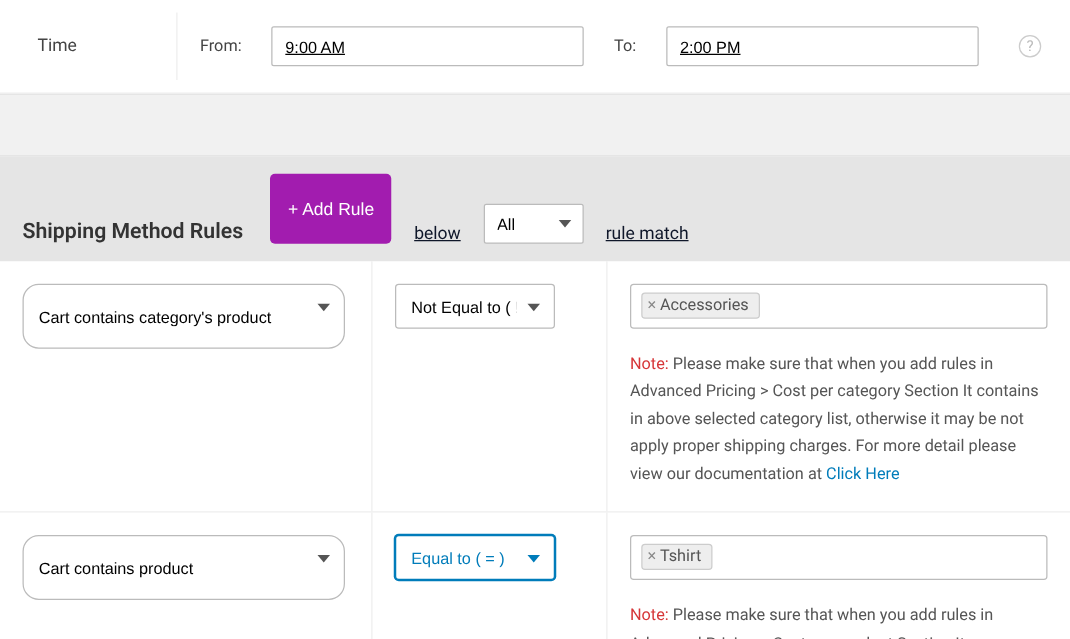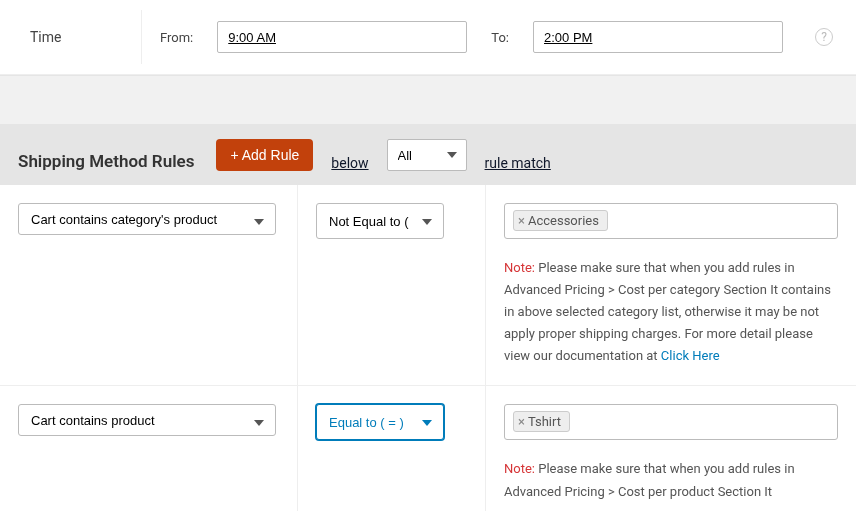--- a/index.html
+++ b/index.html
@@ -7,34 +7,34 @@
     .time-row { display: flex; align-items: center; padding: 10px 12px; border-bottom: 1px solid #eee; }
     .time-label { width: 130px; padding-left: 18px; border-right: 1px solid #eee; line-height: 54px; font-size: 14px; }
     .time-fields { flex: 1; display: flex; align-items: center; gap: 24px; padding-left: 18px; }
     .time-fields label { font-size: 13px; }
     .text-input { height: 32px; border: 1px solid #bbb; border-radius: 2px; padding: 0 10px; font-size: 13px; background: #fff; text-decoration: underline; }
     .time-fields .text-input { width: 250px; }
     .help-icon { color: #bbb; border: 1px solid #ccc; border-radius: 50%; width: 18px; height: 18px; display: inline-flex; align-items: center; justify-content: center; font-size: 12px; margin-left: 8px; cursor: pointer; }
     .spacer-band { height: 50px; background: #f1f1f1; border-top: 1px solid #e5e5e5; border-bottom: 1px solid #e5e5e5; }
     .rules-header { display: flex; align-items: flex-end; gap: 18px; background: #e5e5e5; padding: 14px 18px; }
     .rules-title { font-size: 17px; font-weight: 600; color: #333; margin-right: 4px; }
-    .btn-primary { background: #c2410c; color: #fff; border: none; border-radius: 4px; padding: 8px 14px; font-size: 14px; cursor: pointer; }
+    .btn-primary { background: #a21caf; color: #fff; border: none; border-radius: 4px; padding: 20px 14px; font-size: 14px; cursor: pointer; }
     .match-label { font-size: 14px; color: #0f172a; text-decoration: underline; }
     .select { height: 32px; border: 1px solid #bbb; border-radius: 2px; padding: 0 28px 0 10px; font-size: 13px; background: #fff; appearance: none; position: relative; cursor: pointer; }
     .select-wrap { position: relative; display: inline-block; }
     .select-wrap::after { content: ""; position: absolute; right: 10px; top: 50%; width: 0; height: 0; border-left: 5px solid transparent; border-right: 5px solid transparent; border-top: 6px solid #555; transform: translateY(-50%); pointer-events: none; }
     .select-wrap.small .select { width: 80px; }
     .rule-row { display: flex; border-bottom: 1px solid #eee; }
     .rule-col { padding: 18px; border-right: 1px solid #eee; }
     .rule-col.c1 { width: 298px; }
     .rule-col.c2 { width: 188px; }
     .rule-col.c3 { flex: 1; border-right: none; }
     .wide-select-wrap { position: relative; display: inline-block; width: 258px; }
     .wide-select-wrap::after { content: ""; position: absolute; right: 12px; top: 16px; width: 0; height: 0; border-left: 5px solid transparent; border-right: 5px solid transparent; border-top: 6px solid #555; pointer-events: none; }
-    .wide-select { width: 100%; height: 32px; border: 1px solid #bbb; border-radius: 3px; padding: 0 30px 0 12px; font-size: 13px; background: #fff; appearance: none; cursor: pointer; }
+    .wide-select { width: 100%; height: 52px; border: 1px solid #bbb; border-radius: 13px; padding: 0 30px 0 12px; font-size: 13px; background: #fff; appearance: none; cursor: pointer; }
     .op-select-wrap { position: relative; display: inline-block; width: 128px; }
     .op-select-wrap::after { content: ""; position: absolute; right: 12px; top: 16px; width: 0; height: 0; border-left: 5px solid transparent; border-right: 5px solid transparent; border-top: 6px solid #555; pointer-events: none; }
     .op-select { width: 100%; height: 36px; border: 1px solid #bbb; border-radius: 3px; padding: 0 30px 0 12px; font-size: 13px; background: #fff; appearance: none; cursor: pointer; }
     .op-select.focused { border: 1px solid #007cba; box-shadow: 0 0 0 1px #007cba; color: #007cba; }
     .op-select-wrap.focused::after { border-top-color: #007cba; }
     .tag-input { border: 1px solid #bbb; border-radius: 3px; padding: 6px 8px; min-height: 36px; background: #fff; }
     .tag { display: inline-flex; align-items: center; background: #eee; border: 1px solid #ccc; border-radius: 3px; padding: 2px 8px 2px 4px; font-size: 13px; color: #555; gap: 3px; }
     .tag-x { color: #888; cursor: pointer; font-size: 13px; }
     .note { margin-top: 18px; font-size: 13px; line-height: 1.7; color: #555; }
     .note-label { color: #d63638; font-weight: 400; }

